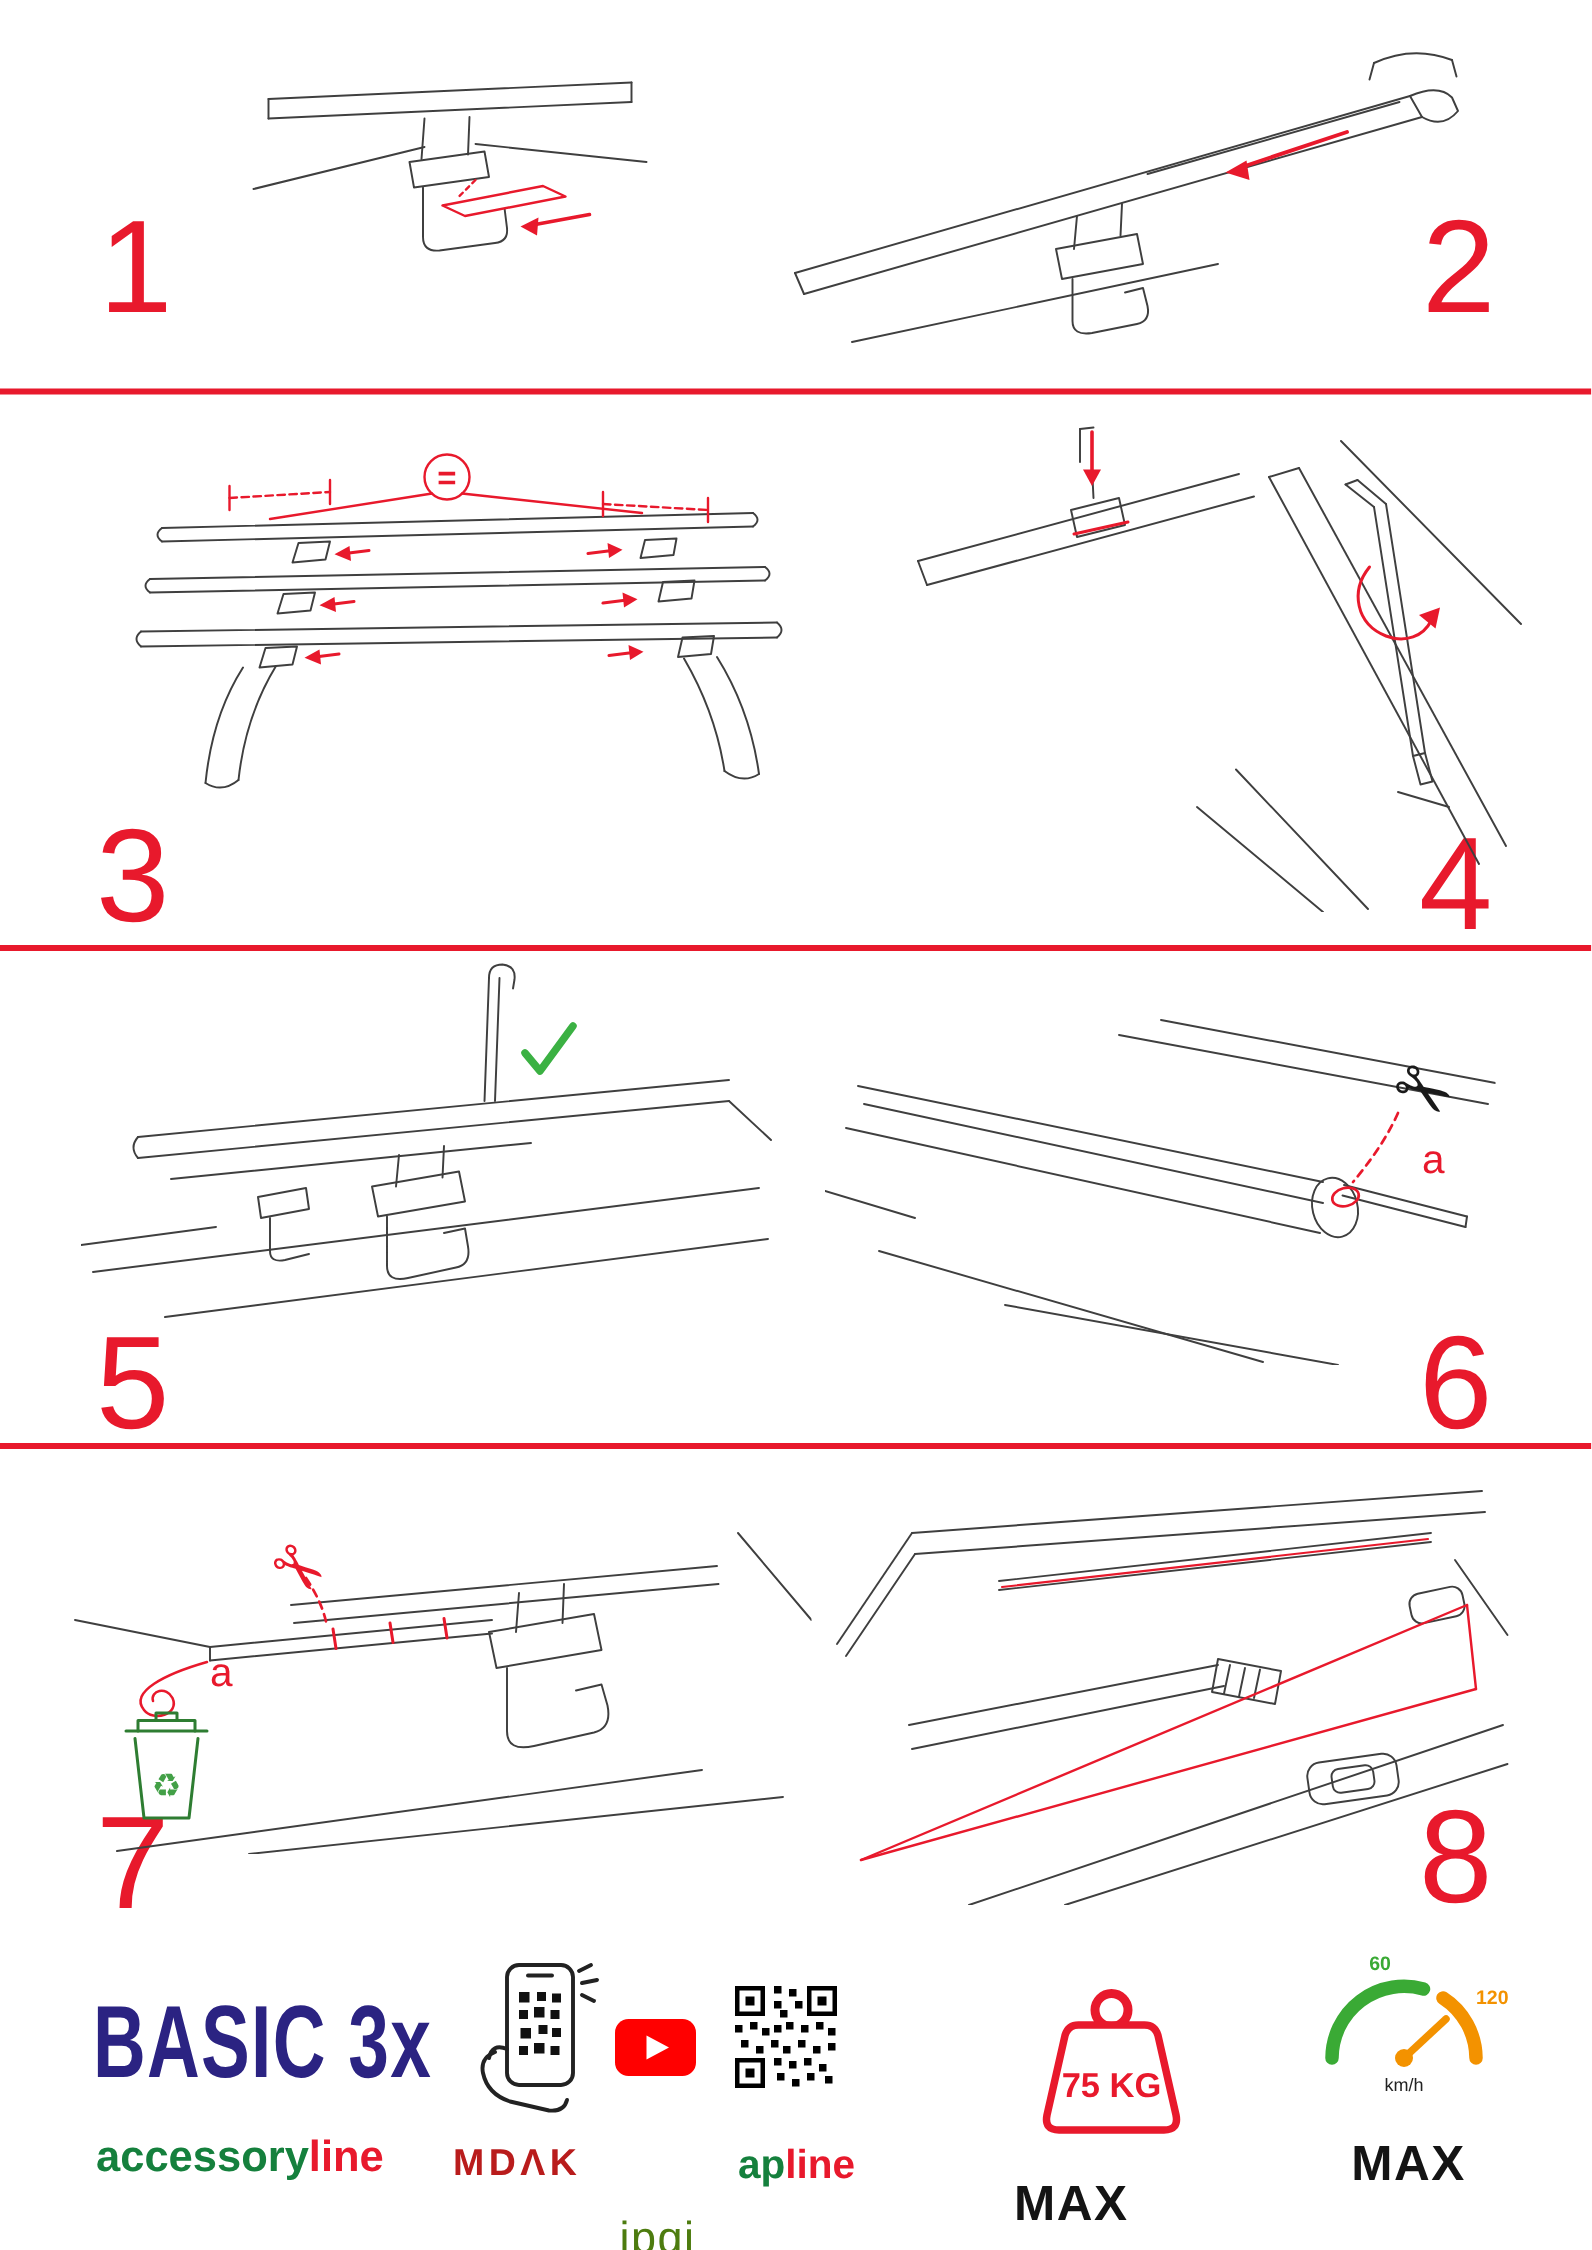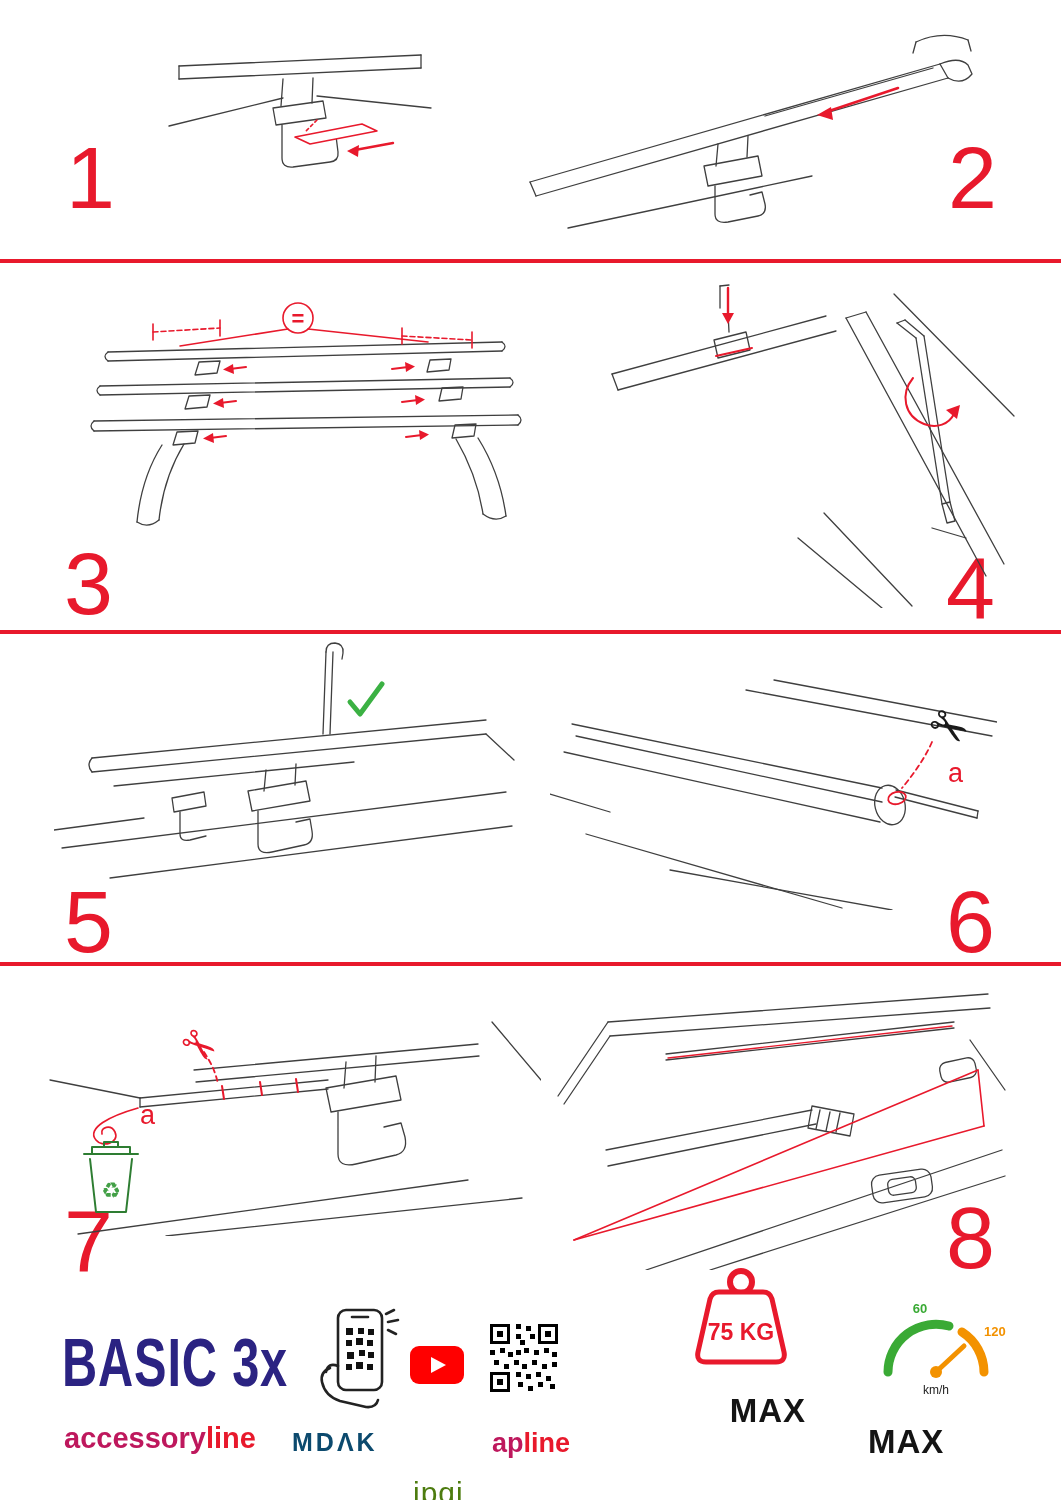--- a/index.html
+++ b/index.html
@@ -21,30 +21,30 @@
   .il5{left:54px;top:638px;width:462px;height:274px}
   .il6{left:550px;top:672px;width:447px;height:238px}
   .il7{left:44px;top:984px;width:497px;height:252px}
   .il8{left:550px;top:978px;width:456px;height:292px}
   svg{display:block}
   svg text{font-family:"Liberation Sans",sans-serif}
   .sketch{stroke:#3f3f3f;stroke-width:1.3;fill:none;stroke-linecap:round;stroke-linejoin:round}
   .red{stroke:#e8192c;fill:none;stroke-linecap:round;stroke-linejoin:round}
   .product{position:absolute;left:62px;top:1322px;font-size:58px;font-weight:700;color:#2b2382;letter-spacing:1px;transform:scale(0.84,1.18);transform-origin:left top;white-space:nowrap}
   .brandline{position:absolute;left:64px;top:1422px;font-size:29px;font-weight:700}
-  .dark{color:#be185d}.redtxt{color:#e8192c}
+  .dark{color:#15803d}.redtxt{color:#e8192c}
   .phone{position:absolute;left:316px;top:1308px;width:84px;height:102px}
-  .store{position:absolute;left:292px;top:1428px;font-size:25px;font-weight:700;color:#0c4a6e;letter-spacing:3px}
+  .store{position:absolute;left:302px;top:1428px;font-size:25px;font-weight:700;color:#b91c1c;letter-spacing:3px}
   .yt{position:absolute;left:410px;top:1346px;width:54px;height:38px}
   .yt-label{position:absolute;left:413px;top:1476px;font-size:30px;color:#4d7c0f;letter-spacing:1px}
   .qr{position:absolute;left:490px;top:1324px;width:68px;height:68px}
   .qr-label{position:absolute;left:492px;top:1428px;font-size:27px;font-weight:700}
-  .weight-block{position:absolute;left:676px;top:1266px;width:130px;text-align:right}
+  .weight-block{position:absolute;left:676px;top:1324px;width:130px;text-align:left}
   .weight-block svg{width:126px;height:108px;margin:0 auto}
-  .speed-block{position:absolute;left:868px;top:1292px;width:142px;text-align:left}
+  .speed-block{position:absolute;left:868px;top:1292px;width:142px;text-align:center}
   .speed-block svg{width:142px;height:118px;margin:0 auto}
   .max{font-size:33px;font-weight:700;color:#141414;letter-spacing:1px}
   .weight-block .max{margin-top:18px}
   .speed-block .max{margin-top:13px}
 </style>
 </head>
 <body>
 
 <main class="page">
 

